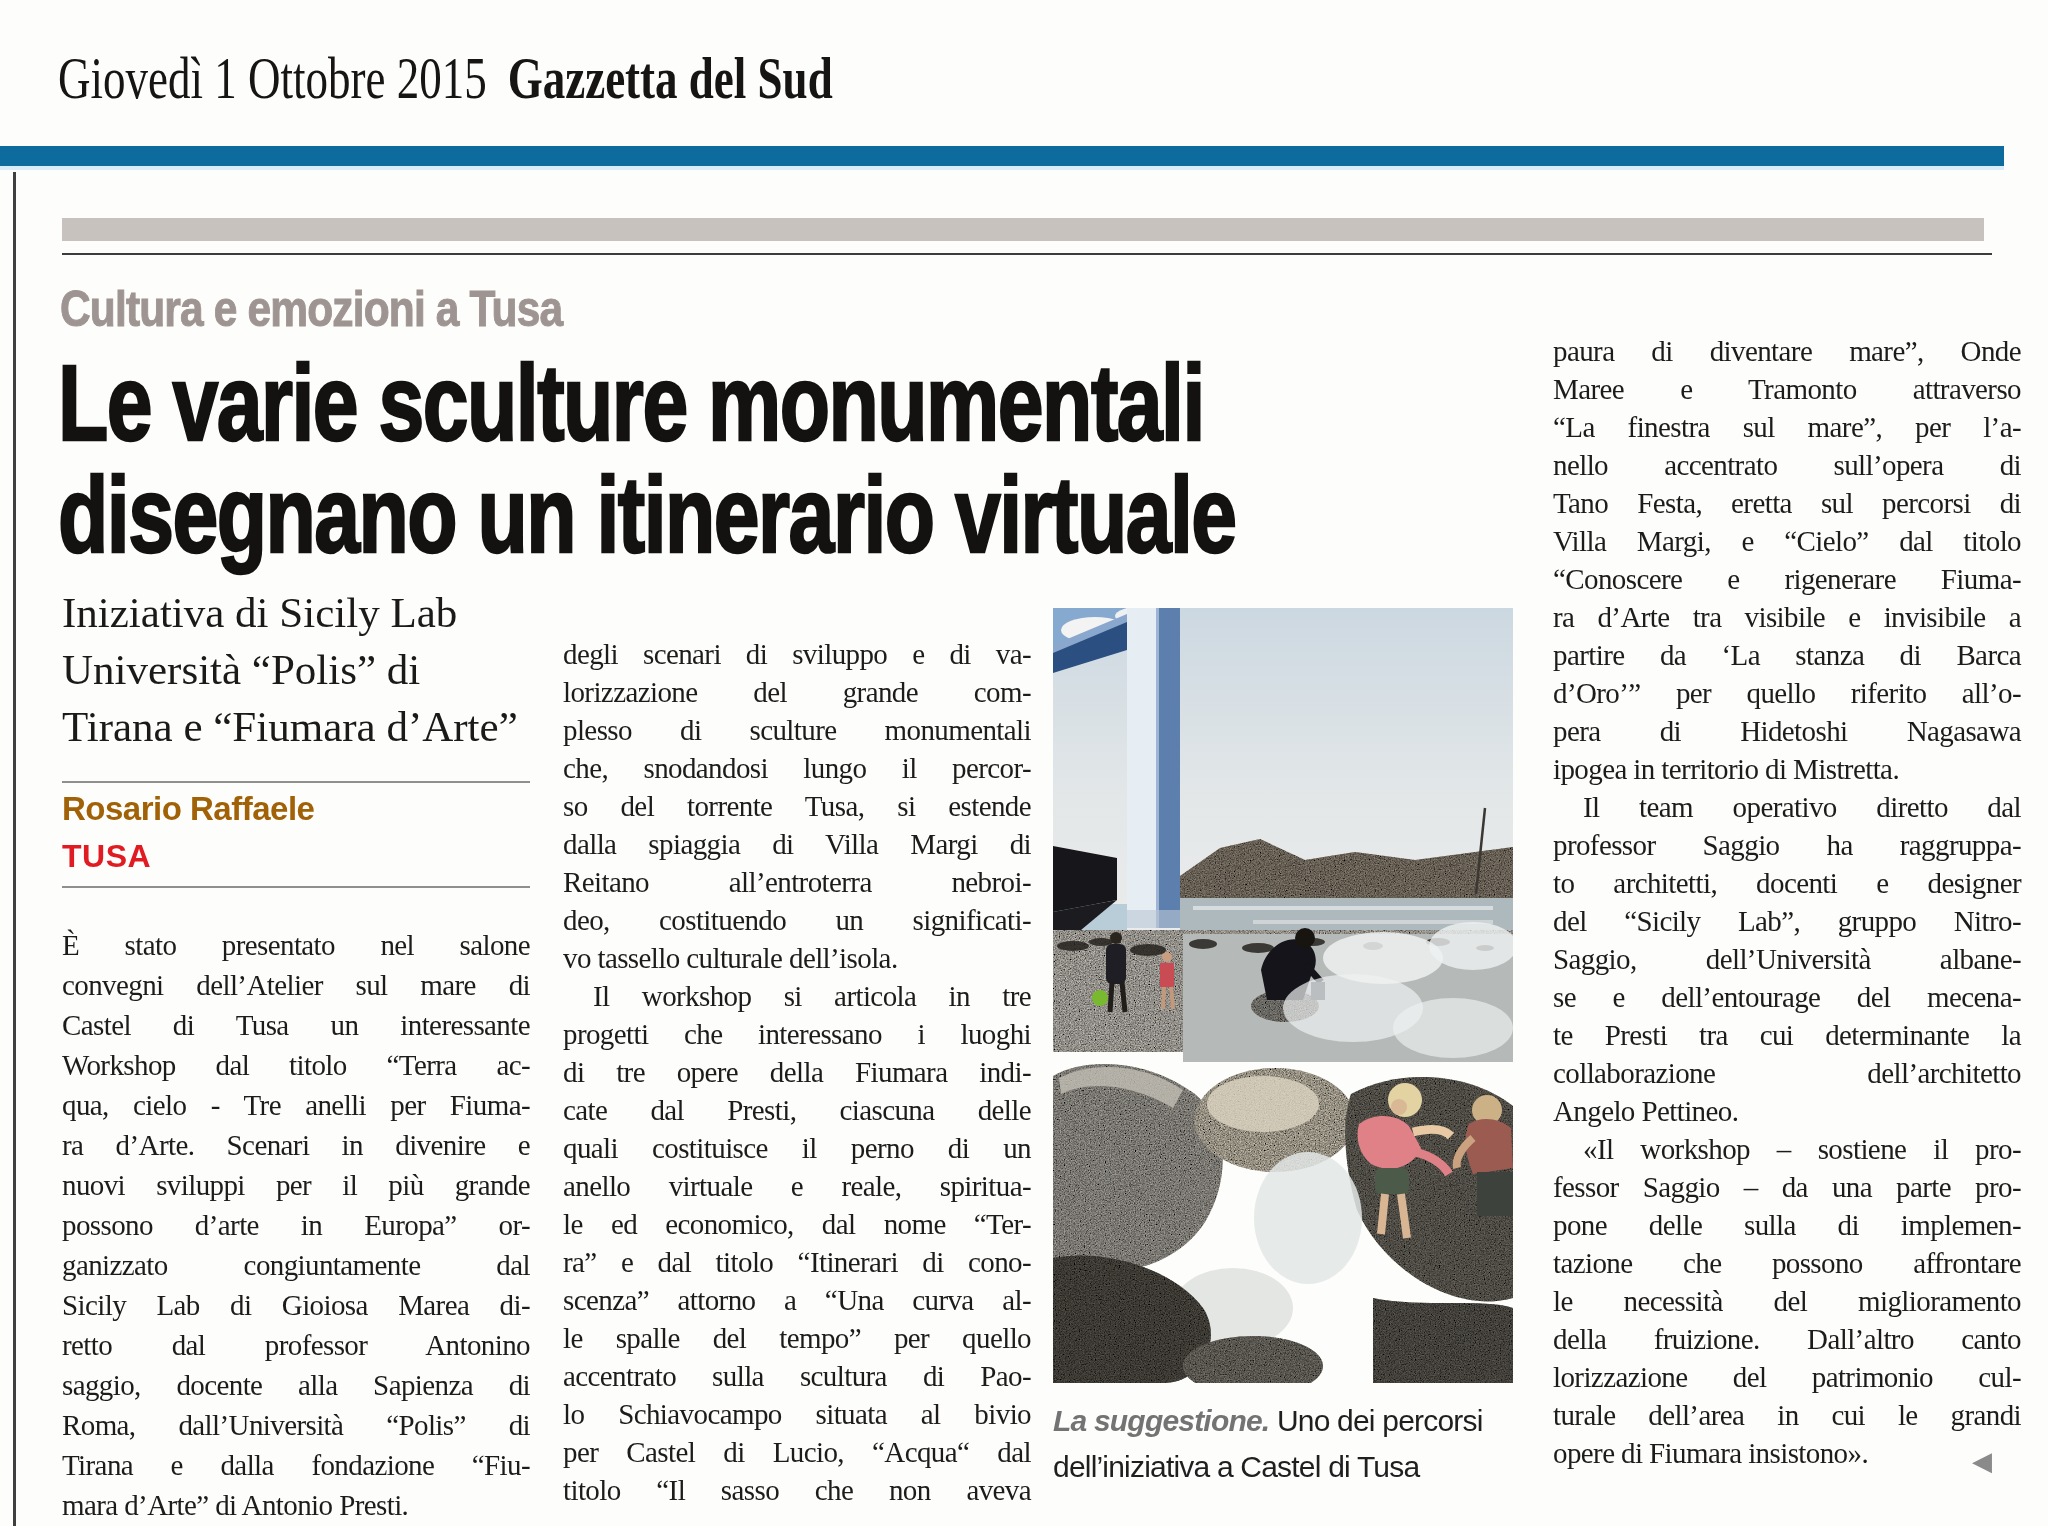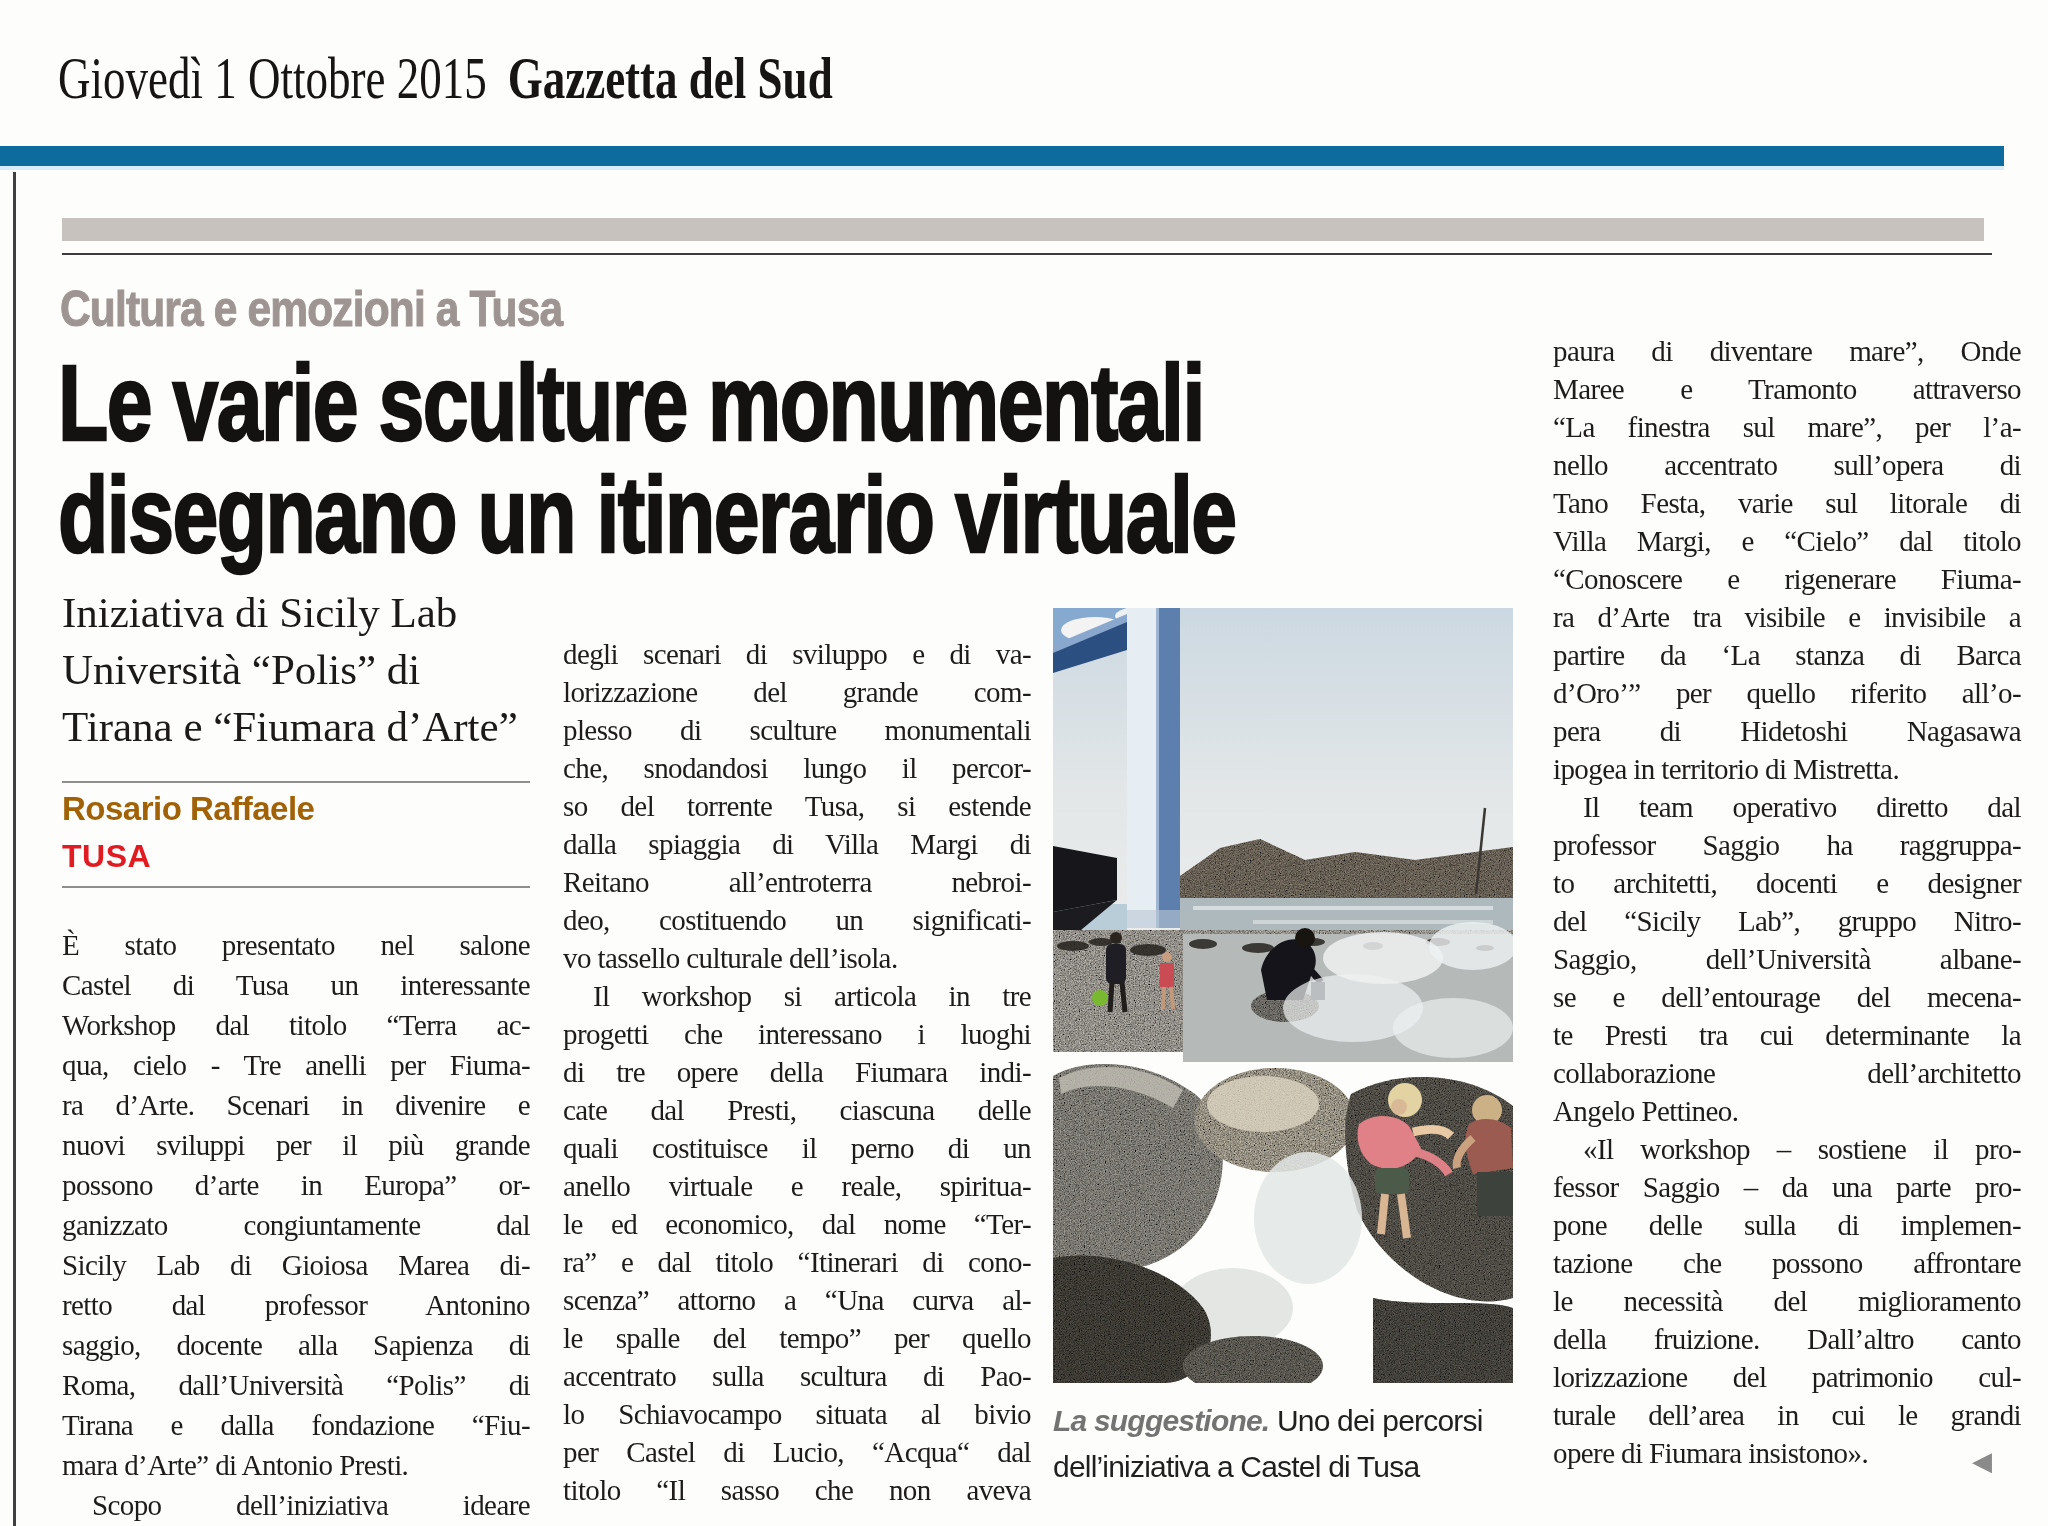--- a/index.html
+++ b/index.html
@@ -81,20 +81,21 @@
     <div>Tirana e “Fiumara d’Arte”</div>
   </div>
 
   <div class="b-rule" id="b-rule1"></div>
   <div id="author">Rosario Raffaele</div>
   <div id="location">TUSA</div>
   <div class="b-rule" id="b-rule2"></div>
 
   <div class="col" id="col1">
       <div class="bl j">È stato presentato nel salone</div>
+      <div class="bl j">convegni dell’Atelier sul mare di</div>
       <div class="bl j">Castel di Tusa un interessante</div>
       <div class="bl j">Workshop dal titolo “Terra ac-</div>
       <div class="bl j">qua, cielo - Tre anelli per Fiuma-</div>
       <div class="bl j">ra d’Arte. Scenari in divenire e</div>
       <div class="bl j">nuovi sviluppi per il più grande</div>
       <div class="bl j">possono d’arte in Europa” or-</div>
       <div class="bl j">ganizzato congiuntamente dal</div>
       <div class="bl j">Sicily Lab di Gioiosa Marea di-</div>
       <div class="bl j">retto dal professor Antonino</div>
       <div class="bl j">saggio, docente alla Sapienza di</div>
@@ -126,21 +127,21 @@
       <div class="bl j">accentrato sulla scultura di Pao-</div>
       <div class="bl j">lo Schiavocampo situata al bivio</div>
       <div class="bl j">per Castel di Lucio, “Acqua“ dal</div>
       <div class="bl j">titolo “Il sasso che non aveva</div>
     </div>
   <div class="col" id="col4">
       <div class="bl j">paura di diventare mare”, Onde</div>
       <div class="bl j">Maree e Tramonto attraverso</div>
       <div class="bl j">“La finestra sul mare”, per l’a-</div>
       <div class="bl j">nello accentrato sull’opera di</div>
-      <div class="bl j">Tano Festa, varie sul litorale di</div>
+      <div class="bl j">Tano Festa, eretta sul percorsi di</div>
       <div class="bl j">Villa Margi, e “Cielo” dal titolo</div>
       <div class="bl j">“Conoscere e rigenerare Fiuma-</div>
       <div class="bl j">ra d’Arte tra visibile e invisibile a</div>
       <div class="bl j">partire da ‘La stanza di Barca</div>
       <div class="bl j">d’Oro’” per quello riferito all’o-</div>
       <div class="bl j">pera di Hidetoshi Nagasawa</div>
       <div class="bl">ipogea in territorio di Mistretta.</div>
       <div class="bl j in">Il team operativo diretto dal</div>
       <div class="bl j">professor Saggio ha raggruppa-</div>
       <div class="bl j">to architetti, docenti e designer</div>

